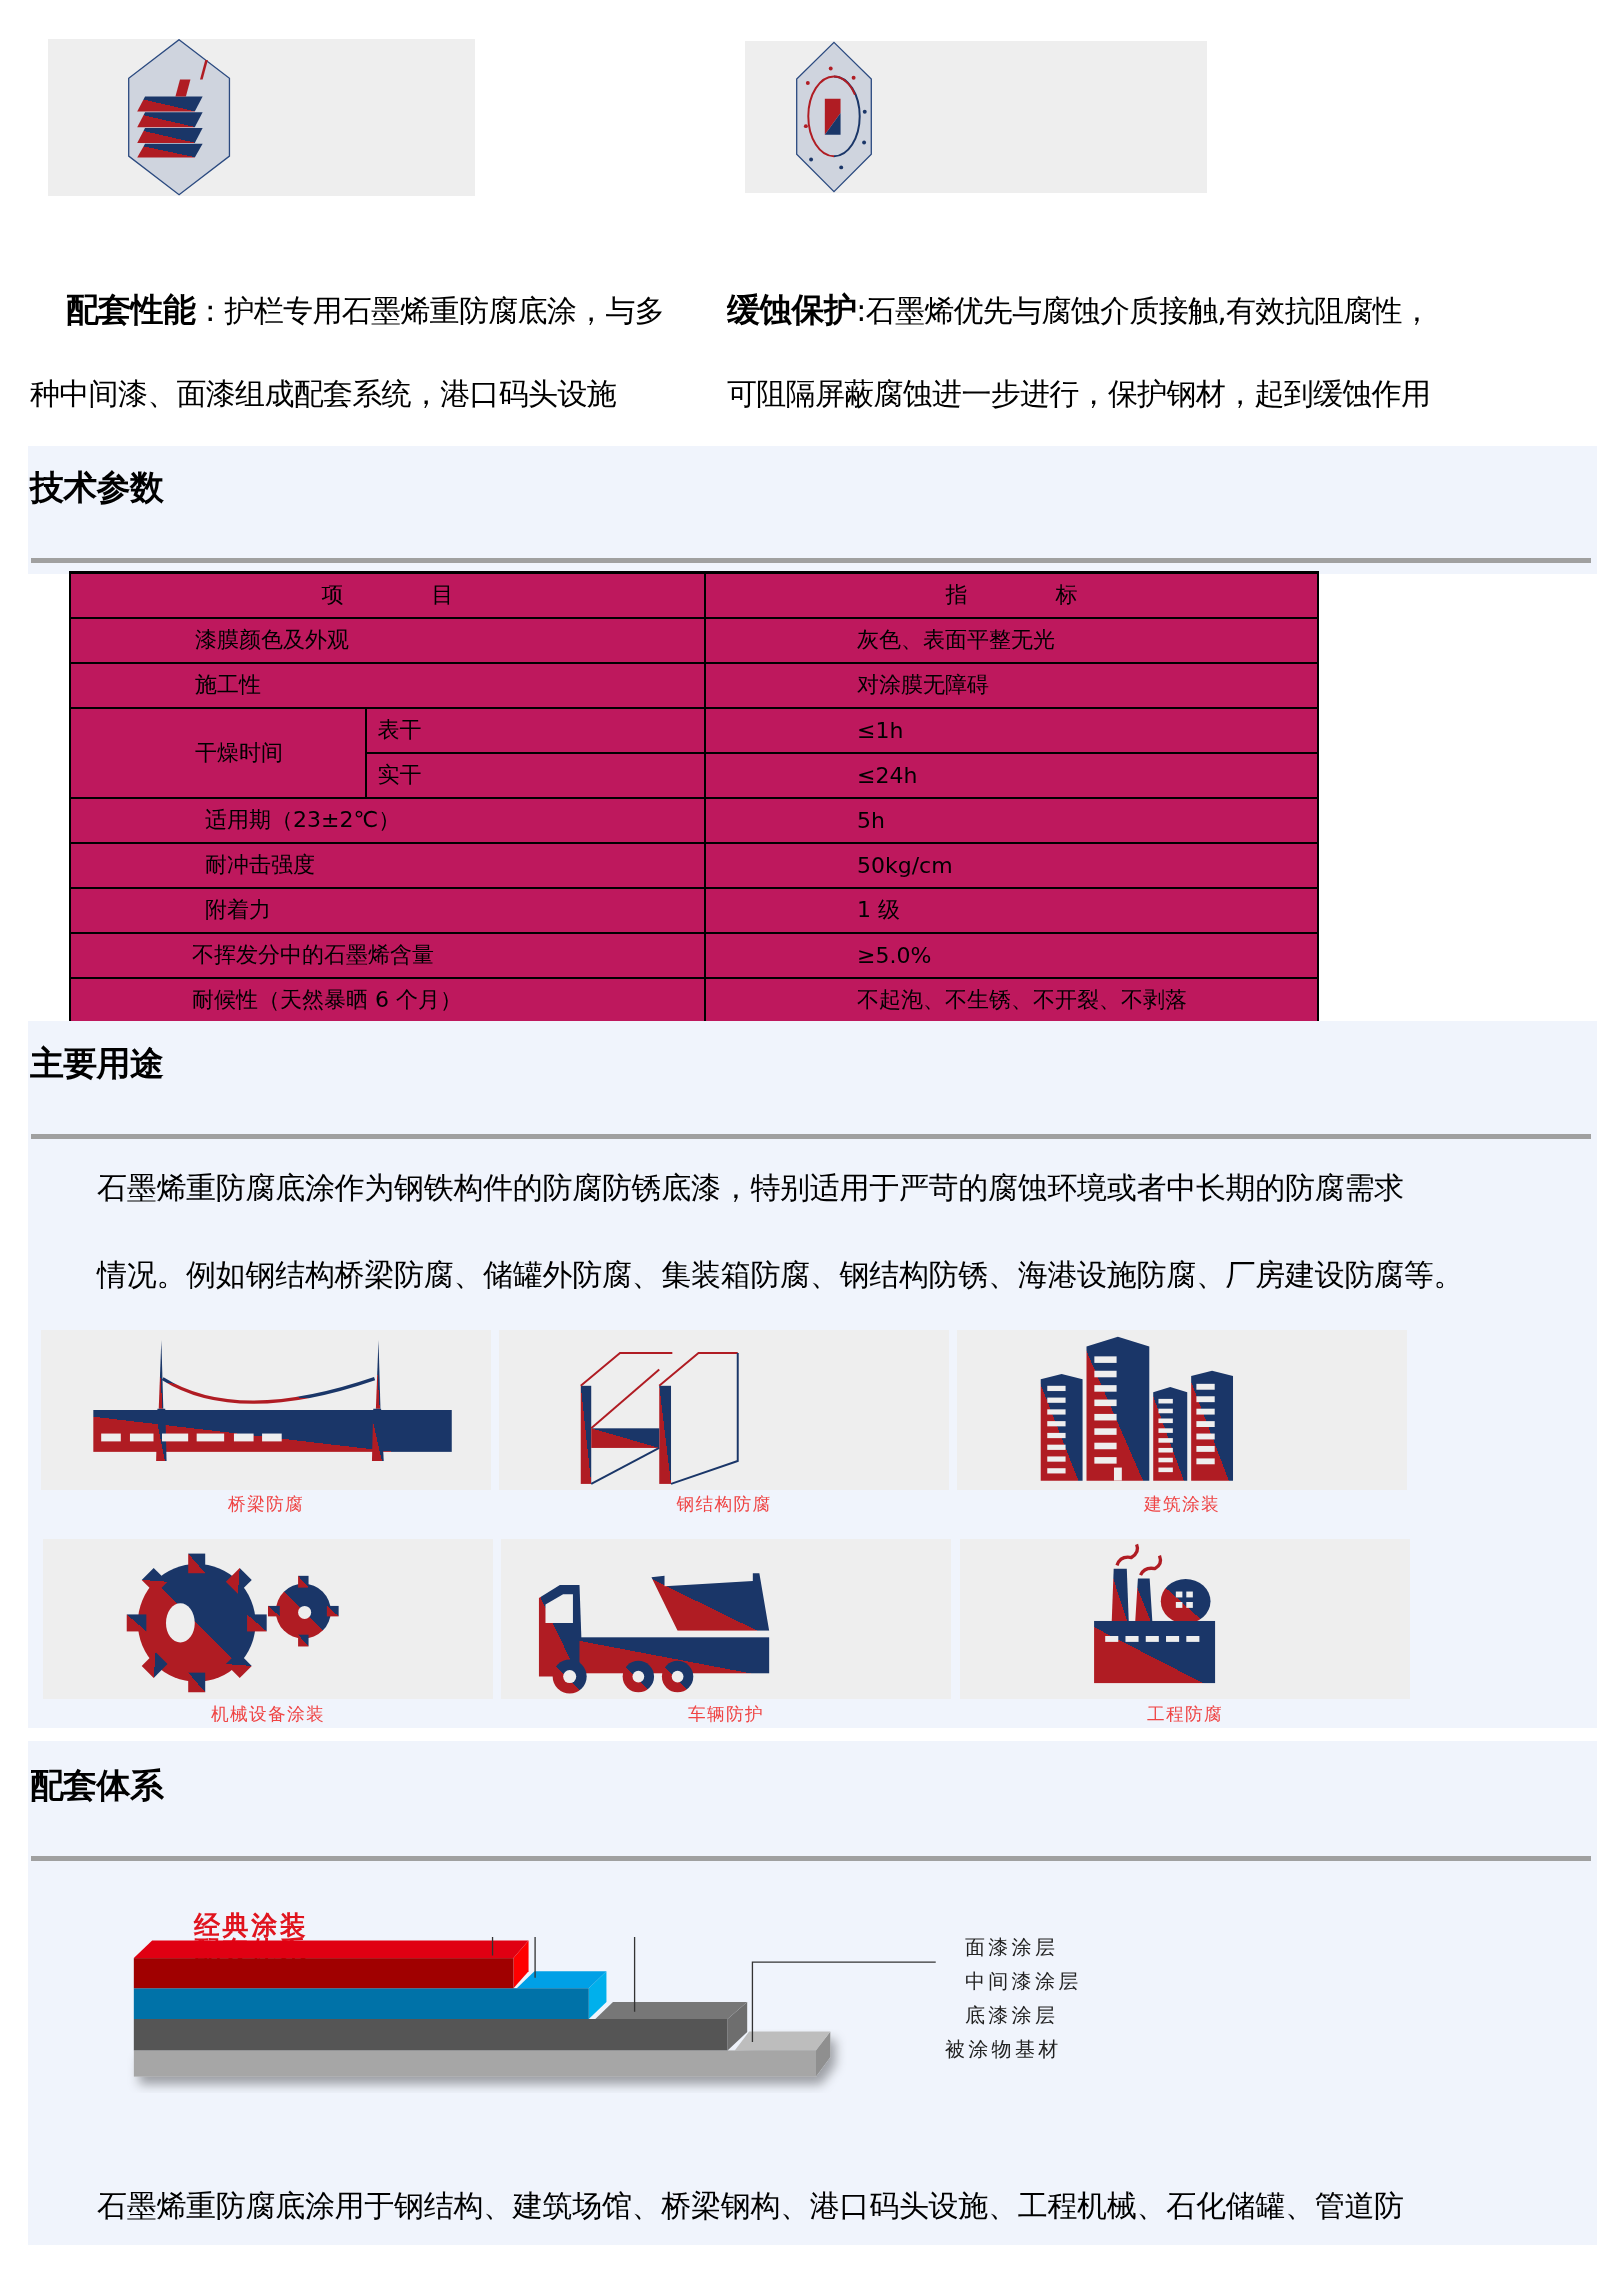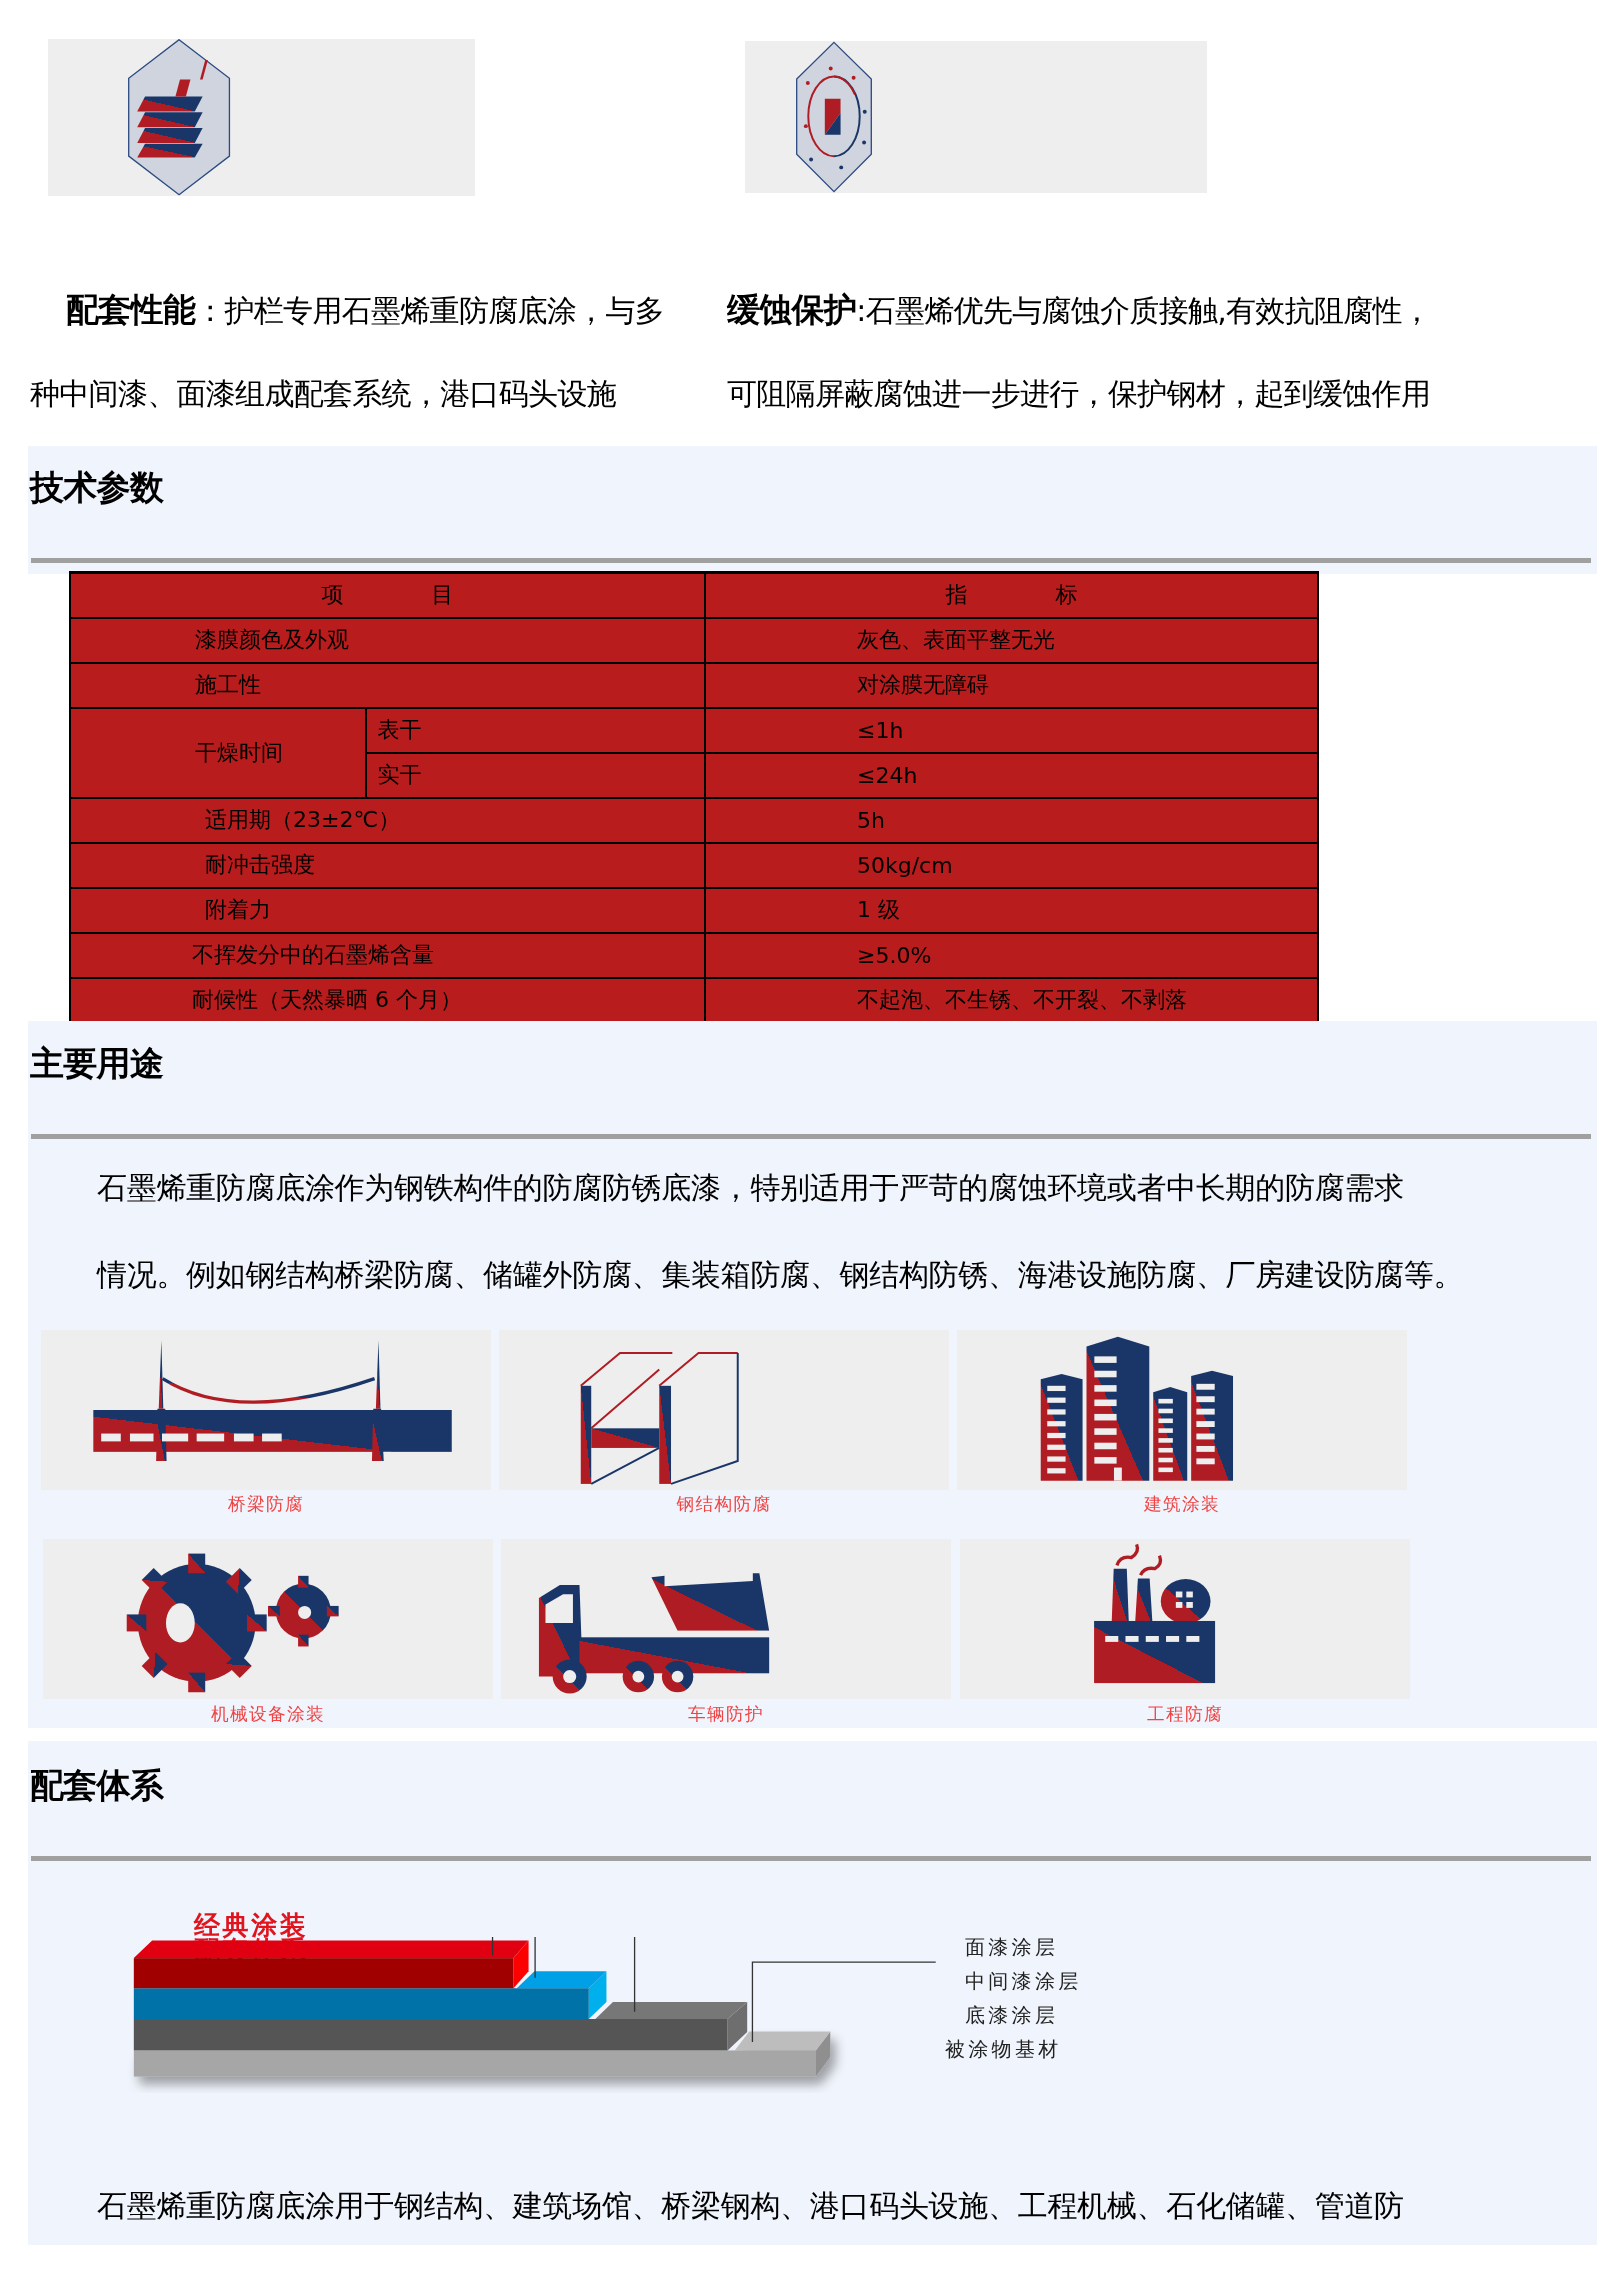--- a/index.html
+++ b/index.html
@@ -14,21 +14,21 @@
 
   .feature-text { position: absolute; font-size: 30px; line-height: 84px; white-space: nowrap; letter-spacing: -0.7px; }
   .feature-text .lead { font-weight: bold; font-size: 33px; }
 
   
   .band { position: absolute; left: 27.5px; width: 1569px; background: #f0f4fc; }
   .section-title { position: absolute; left: 30px; font-size: 34px; font-weight: bold; letter-spacing: -0.7px; }
   .rule { position: absolute; left: 31px; width: 1560px; height: 4.6px; background: #a0a0a0; }
 
   
-  .spec-table { position: absolute; left: 69px; top: 571px; width: 1250px; border-collapse: collapse; background: #b91c1c; font-size: 22px; }
+  .spec-table { position: absolute; left: 69px; top: 571px; width: 1250px; border-collapse: collapse; background: #be185d; font-size: 22px; }
   .spec-table td { border: 2px solid #000; height: 45px; vertical-align: middle; padding: 0; }
   .spec-table tr:first-child td { border-top-width: 3.3px; }
   .spec-table tr:last-child td { border-bottom-width: 3.3px; margin-left: 19px; }
   .spec-table td.c-left { width: 597px; }
   .spec-table .pad-item2 { padding-left: 124px; }
   .spec-table .pad-item3 { padding-left: 111px; }
   .spec-table .pad-val { padding-left: 151px; }
   .spec-table .hdr { text-align: center; letter-spacing: 0; }
   .spec-table .sub { padding-left: 10.5px; }
 

